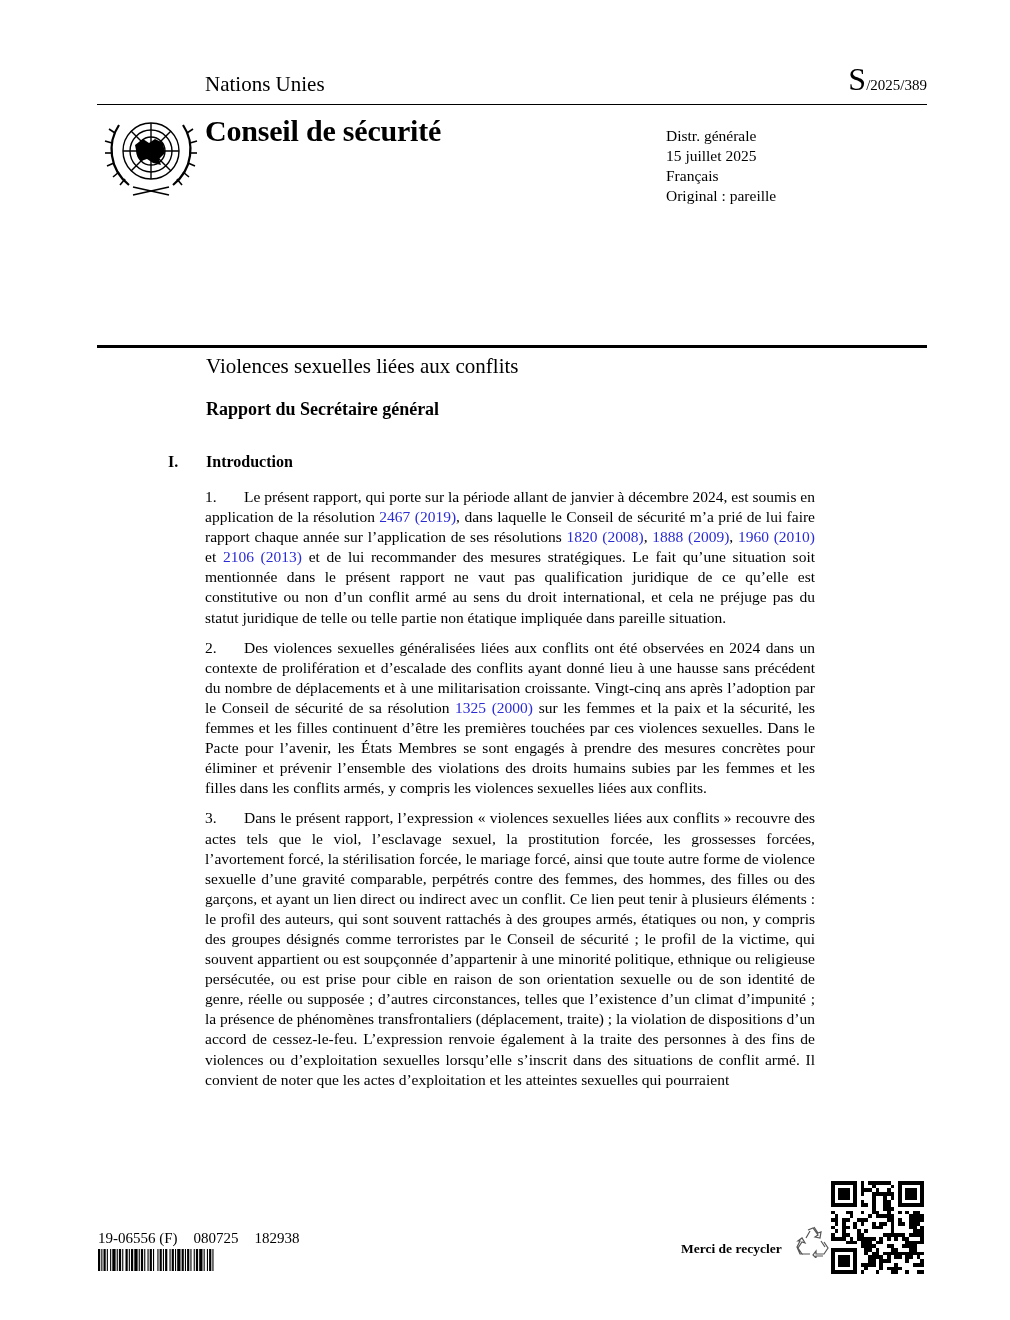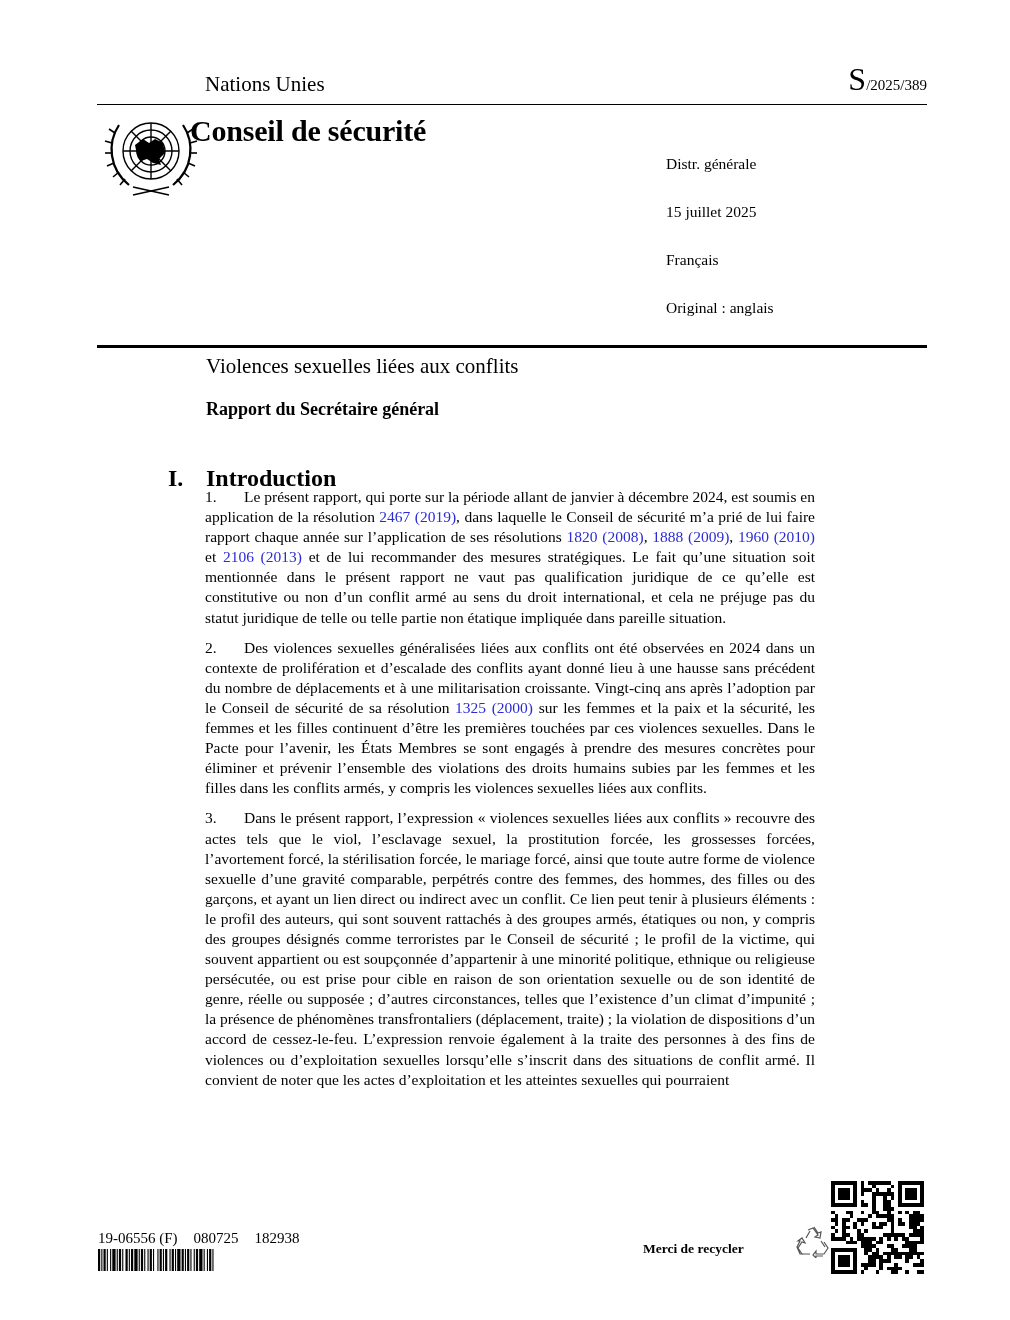--- a/index.html
+++ b/index.html
@@ -7,41 +7,41 @@
          font-family: "Liberation Serif", "DejaVu Serif", serif; color: #000; }
   .abs { position: absolute; }
 
   .org-name { left: 205px; top: 72px; font-size: 21px; line-height: 24px; text-align: right; }
   .symbol { right: 83px; top: 64px; line-height: 30px; white-space: nowrap; }
   .symbol .big { font-size: 32px; }
   .symbol .small { font-size: 15px; }
   .rule-top { left: 97px; width: 830px; top: 104px; height: 1px; background: #000; }
 
   .emblem { left: 103px; top: 113px; width: 96px; height: 84px; }
-  .council { left: 190px; top: 113px; font-size: 30px; font-weight: bold; line-height: 36px; letter-spacing: -0.2px; }
+  .council { left: 205px; top: 113px; font-size: 30px; font-weight: bold; line-height: 36px; letter-spacing: -0.2px; }
   .distr { left: 666px; top: 126px; font-size: 15.5px; line-height: 20px; }
-  .distr div { white-space: nowrap; margin-top: 28px; }
+  .distr div { white-space: nowrap; }
 
   .rule-thick { left: 97px; width: 830px; top: 345px; height: 3px; background: #000; }
 
   .title { left: 206px; top: 353px; font-size: 21px; font-weight: normal; line-height: 26px; }
   .subtitle { left: 206px; top: 398px; font-size: 18px; font-weight: bold; line-height: 22px; text-align: right; }
-  .section { left: 168px; top: 464px; font-size: 24px; font-weight: bold; line-height: 28px; }
+  .section { left: 168px; top: 448px; font-size: 16px; font-weight: bold; line-height: 28px; }
   .section .num { display: inline-block; width: 38px; }
 
   .body { left: 205px; top: 487px; width: 614px; font-size: 15.5px; line-height: 20.1px; }
   .para { text-align: justify; margin: 0 4px 10px 0; hyphens: none; }
   .para .pnum { display: inline-block; width: 39px; }
   .link { color: #2b2bd6; cursor: pointer; }
 
   .job { left: 98px; top: 1229px; font-size: 15px; line-height: 18px; white-space: nowrap; }
   .job span { margin-right: 16px; }
   .barcode { left: 98px; top: 1249px; width: 171px; height: 22px; }
 
-  .recycle-text { left: 643px; top: 1240px; font-size: 13.5px; font-weight: bold; line-height: 18px; white-space: nowrap; text-align: right; }
+  .recycle-text { left: 681px; top: 1240px; font-size: 13.5px; font-weight: bold; line-height: 18px; white-space: nowrap; text-align: right; }
   .recycle-icon { left: 796px; top: 1226px; width: 34px; height: 32px; }
   .qr { left: 831px; top: 1181px; width: 93px; height: 93px; }
 </style>
 </head>
 <body>
 
 <div class="abs org-name">Nations Unies</div>
 <div class="abs symbol"><span class="big">S</span><span class="small">/2025/389</span></div>
 <div class="abs rule-top"></div>
 
@@ -80,21 +80,21 @@
     </g>
   </svg>
 </div>
 
 <div class="abs council">Conseil de sécurité</div>
 
 <div class="abs distr">
   <div>Distr. générale</div>
   <div>15 juillet 2025</div>
   <div>Français</div>
-  <div>Original : anglais</div>
+  <div>Original : pareille</div>
 </div>
 
 <div class="abs rule-thick"></div>
 
 <div class="abs title">Violences sexuelles liées aux conflits</div>
 <div class="abs subtitle">Rapport du Secrétaire général</div>
 <div class="abs section"><span class="num">I.</span><span>Introduction</span></div>
 
 <div class="abs body" id="body">
     <p class="para"><span class="pnum">1.</span><span>Le présent rapport, qui porte sur la période allant de janvier à décembre 2024, est soumis en application de la résolution </span><span class="link" style="color: rgb(43, 43, 214);">2467 (2019)</span><span>, dans laquelle le Conseil de sécurité m’a prié de lui faire rapport chaque année sur l’application de ses résolutions </span><span class="link" style="color: rgb(43, 43, 214);">1820 (2008)</span><span>, </span><span class="link" style="color: rgb(43, 43, 214);">1888 (2009)</span><span>, </span><span class="link" style="color: rgb(43, 43, 214);">1960 (2010)</span><span> et </span><span class="link" style="color: rgb(43, 43, 214);">2106 (2013)</span><span> et de lui recommander des mesures stratégiques. Le fait qu’une situation soit mentionnée dans le présent rapport ne vaut pas qualification juridique de ce qu’elle est constitutive ou non d’un conflit armé au sens du droit international, et cela ne préjuge pas du statut juridique de telle ou telle partie non étatique impliquée dans pareille situation.</span></p>

